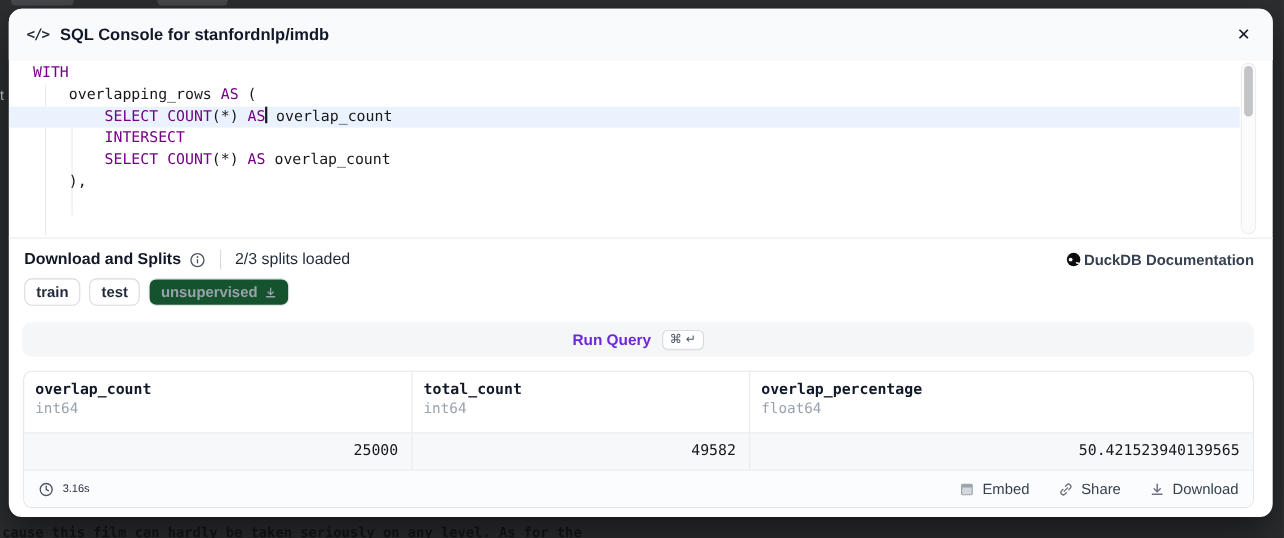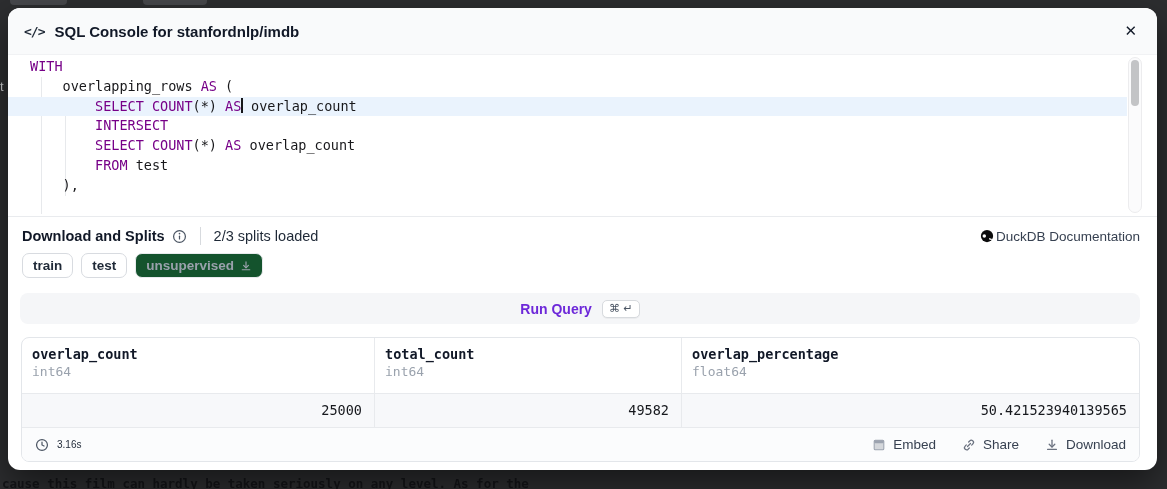--- a/index.html
+++ b/index.html
@@ -32,21 +32,21 @@
   .sb-track{position:absolute;right:15px;top:2px;bottom:3px;width:14px;background:#fbfbfc;
             border:1px solid #ececee;border-radius:7px;box-sizing:border-box;z-index:2;}
   .sb-thumb{position:absolute;left:2px;top:2px;width:8px;height:46px;background:#c3c4c6;border-radius:4px;}
 
   .meta-row{position:absolute;left:14px;right:17px;top:214px;height:28px;display:flex;align-items:center;}
   .meta-heading{font-size:14.5px;font-weight:bold;color:#111827;}
   .info-icon{margin-left:7px;display:inline-flex;cursor:pointer;}
   .meta-divider{width:1px;height:18px;background:#d7dade;margin:0 13px;}
   .meta-loaded{font-size:14.5px;color:#1f2937;}
   .doc-link{margin-left:auto;display:flex;align-items:center;gap:2px;font-size:13.5px;
-            color:#374151;cursor:pointer;}
+            color:#374151;cursor:pointer;font-weight:bold;}
 
   .splits-row{position:absolute;left:14px;top:245px;display:flex;align-items:center;gap:8px;}
   .pill{font-size:13.5px;font-weight:bold;color:#1f2937;background:#fff;border:1px solid #d8dbe0;
         border-radius:7px;padding:3px 10px;cursor:pointer;line-height:17px;}
   .pill.unloaded{background:#14532d;border-color:#e9ebee;color:#9aa1ac;display:flex;
                  align-items:center;gap:6px;}
 
   .run-bar{position:absolute;left:12px;right:17px;top:285px;height:31px;background:#f5f6f8;
            border-radius:8px;display:flex;align-items:center;justify-content:center;gap:10px;cursor:pointer;}
   .run-label{font-size:14px;font-weight:bold;color:#6d28d9;}
@@ -91,21 +91,20 @@
 
     <div class="editor">
       <div class="guide" style="left:33px;top:22px;height:137px;"></div>
       <div class="guide" style="left:57px;top:42px;height:99px;"></div>
       <div>
           <div class="code-line"><span class="kw">WITH</span></div>
           <div class="code-line"><span class="tx">    overlapping_rows </span><span class="kw">AS</span><span class="tx"> (</span></div>
           <div class="code-line active"><span class="tx">        </span><span class="kw">SELECT</span><span class="tx"> </span><span class="kw">COUNT</span><span class="tx">(*) </span><span class="kw">AS</span><span class="cursor"></span><span class="tx"> overlap_count</span></div>
           <div class="code-line"><span class="tx">        </span><span class="kw">INTERSECT</span></div>
           <div class="code-line"><span class="tx">        </span><span class="kw">SELECT</span><span class="tx"> </span><span class="kw">COUNT</span><span class="tx">(*) </span><span class="kw">AS</span><span class="tx"> overlap_count</span></div>
-          <div class="code-line"><span class="tx">        </span><span class="kw">FROM</span><span class="tx"> test</span></div>
           <div class="code-line"><span class="tx">    ),</span></div>
         </div>
       <div class="sb-track">
         <div class="sb-thumb"></div>
       </div>
     </div>
 
     <div class="meta-row">
       <span class="meta-heading">Download and Splits</span>
       <span class="info-icon">

